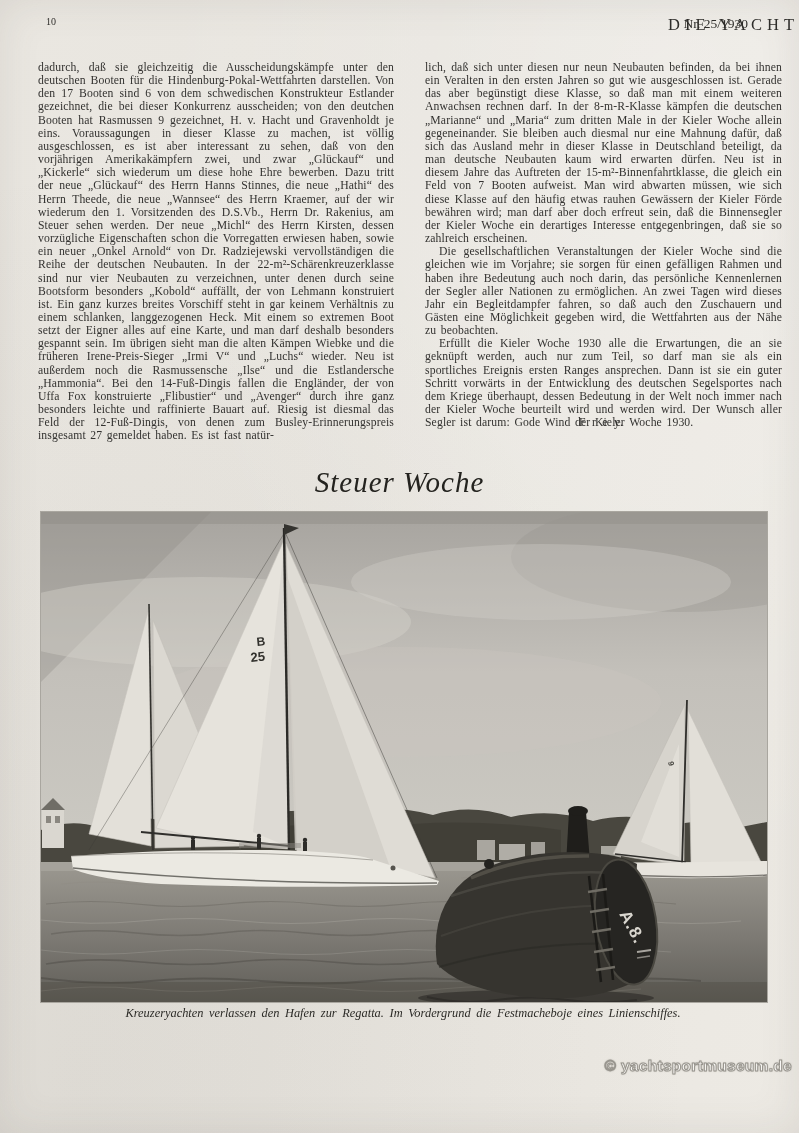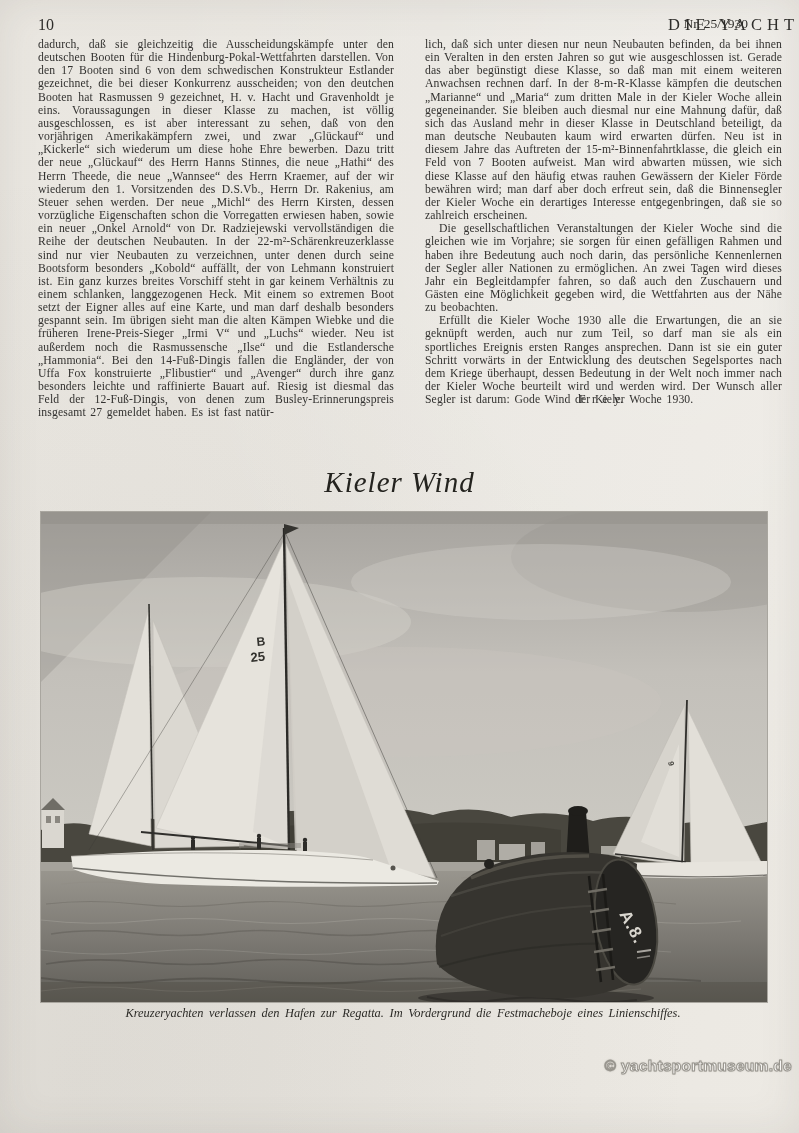--- a/index.html
+++ b/index.html
@@ -7,26 +7,26 @@
     position:relative; width:799px; height:1133px; overflow:hidden;
     background:
       radial-gradient(ellipse at 85% 10%, rgba(255,255,255,.25), rgba(255,255,255,0) 55%),
       radial-gradient(ellipse at 10% 95%, rgba(120,115,105,.10), rgba(120,115,105,0) 60%),
       linear-gradient(100deg,#eae7e1 0%, #e8e5df 45%, #edeae4 100%);
     font-family:"Liberation Serif", serif;
     color:#2e2d2a;
     box-shadow: inset 0 0 40px rgba(90,85,75,.12);
   }
   
-  .hdr-num { position:absolute; top:16px; left:38px; font-size:16px; }
+  .hdr-num { position:absolute; top:16px; left:46px; font-size:10px; }
   .hdr-title { position:absolute; top:15px; left:0; width:100%; text-align:right;
     font-size:16.5px; letter-spacing:5px; }
   .hdr-issue { position:absolute; top:16px; right:51px; font-size:13.5px; }
   
-  .col { position:absolute; top:38px; font-size:11.7px; line-height:13.15px;
+  .col { position:absolute; top:61px; font-size:11.7px; line-height:13.15px;
     text-align:justify; word-spacing:1.5px; letter-spacing:.12px; color:#333230; }
   .col-left  { left:38px;  width:356px; }
   .col-right { left:409px; width:357px;margin-left:16px; }
   .col p { margin:0; }
   .col p.ind { text-indent:14px; }
   .sig { text-align:center; margin-top:-13.15px; padding-right:4px; letter-spacing:1px; }
   
   .headline { position:absolute; top:466px; left:0; width:100%; text-align:center;
     font-style:italic; font-size:29px; letter-spacing:1px; color:#24231f; }
   
@@ -53,21 +53,21 @@
   <div class="col col-left">
     <p>dadurch, daß sie gleichzeitig die Ausscheidungskämpfe unter den deutschen Booten für die Hindenburg-Pokal-Wettfahrten darstellen. Von den 17 Booten sind 6 von dem schwedischen Konstrukteur Estlander gezeichnet, die bei dieser Konkurrenz ausscheiden; von den deutchen Booten hat Rasmussen 9 gezeichnet, H. v. Hacht und Gravenholdt je eins. Voraussagungen in dieser Klasse zu machen, ist völlig ausgeschlossen, es ist aber interessant zu sehen, daß von den vorjährigen Amerikakämpfern zwei, und zwar „Glückauf“ und „Kickerle“ sich wiederum um diese hohe Ehre bewerben. Dazu tritt der neue „Glückauf“ des Herrn Hanns Stinnes, die neue „Hathi“ des Herrn Theede, die neue „Wannsee“ des Herrn Kraemer, auf der wir wiederum den 1. Vorsitzenden des D.S.Vb., Herrn Dr. Rakenius, am Steuer sehen werden. Der neue „Michl“ des Herrn Kirsten, dessen vorzügliche Eigenschaften schon die Vorregatten erwiesen haben, sowie ein neuer „Onkel Arnold“ von Dr. Radziejewski vervollständigen die Reihe der deutschen Neubauten. In der 22-m²-Schärenkreuzerklasse sind nur vier Neubauten zu verzeichnen, unter denen durch seine Bootsform besonders „Kobold“ auffällt, der von Lehmann konstruiert ist. Ein ganz kurzes breites Vorschiff steht in gar keinem Verhältnis zu einem schlanken, langgezogenen Heck. Mit einem so extremen Boot setzt der Eigner alles auf eine Karte, und man darf deshalb besonders gespannt sein. Im übrigen sieht man die alten Kämpen Wiebke und die früheren Irene-Preis-Sieger „Irmi V“ und „Luchs“ wieder. Neu ist außerdem noch die Rasmussensche „Ilse“ und die Estlandersche „Hammonia“. Bei den 14-Fuß-Dingis fallen die Engländer, der von Uffa Fox konstruierte „Flibustier“ und „Avenger“ durch ihre ganz besonders leichte und raffinierte Bauart auf. Riesig ist diesmal das Feld der 12-Fuß-Dingis, von denen zum Busley-Erinnerungspreis insgesamt 27 gemeldet haben. Es ist fast natür-</p>
   </div>
   <div class="col col-right">
     <p>lich, daß sich unter diesen nur neun Neubauten befinden, da bei ihnen ein Veralten in den ersten Jahren so gut wie ausgeschlossen ist. Gerade das aber begünstigt diese Klasse, so daß man mit einem weiteren Anwachsen rechnen darf. In der 8-m-R-Klasse kämpfen die deutschen „Marianne“ und „Maria“ zum dritten Male in der Kieler Woche allein gegeneinander. Sie bleiben auch diesmal nur eine Mahnung dafür, daß sich das Ausland mehr in dieser Klasse in Deutschland beteiligt, da man deutsche Neubauten kaum wird erwarten dürfen. Neu ist in diesem Jahre das Auftreten der 15-m²-Binnenfahrtklasse, die gleich ein Feld von 7 Booten aufweist. Man wird abwarten müssen, wie sich diese Klasse auf den häufig etwas rauhen Gewässern der Kieler Förde bewähren wird; man darf aber doch erfreut sein, daß die Binnensegler der Kieler Woche ein derartiges Interesse entgegenbringen, daß sie so zahlreich erscheinen.</p>
     <p class="ind">Die gesellschaftlichen Veranstaltungen der Kieler Woche sind die gleichen wie im Vorjahre; sie sorgen für einen gefälligen Rahmen und haben ihre Bedeutung auch noch darin, das persönliche Kennenlernen der Segler aller Nationen zu ermöglichen. An zwei Tagen wird dieses Jahr ein Begleitdampfer fahren, so daß auch den Zuschauern und Gästen eine Möglichkeit gegeben wird, die Wettfahrten aus der Nähe zu beobachten.</p>
     <p class="ind">Erfüllt die Kieler Woche 1930 alle die Erwartungen, die an sie geknüpft werden, auch nur zum Teil, so darf man sie als ein sportliches Ereignis ersten Ranges ansprechen. Dann ist sie ein guter Schritt vorwärts in der Entwicklung des deutschen Segelsportes nach dem Kriege überhaupt, dessen Bedeutung in der Welt noch immer nach der Kieler Woche beurteilt wird und werden wird. Der Wunsch aller Segler ist darum: Gode Wind der Kieler Woche 1930.</p>
     <div class="sig">F r e y.</div>
   </div>
 
-  <div class="headline">Kieler Wind</div>
+  <div class="headline">Steuer Woche</div>
 
   <div class="photo">
     <svg width="726" height="490" viewBox="0 0 726 490">
       <defs>
         <linearGradient id="sky" x1="0" y1="0" x2="0" y2="1">
           <stop offset="0" stop-color="#a7a49f"></stop>
           <stop offset="0.45" stop-color="#c3c0ba"></stop>
           <stop offset="1" stop-color="#cccac3"></stop>
         </linearGradient>
         <linearGradient id="water" x1="0" y1="0" x2="0" y2="1">

